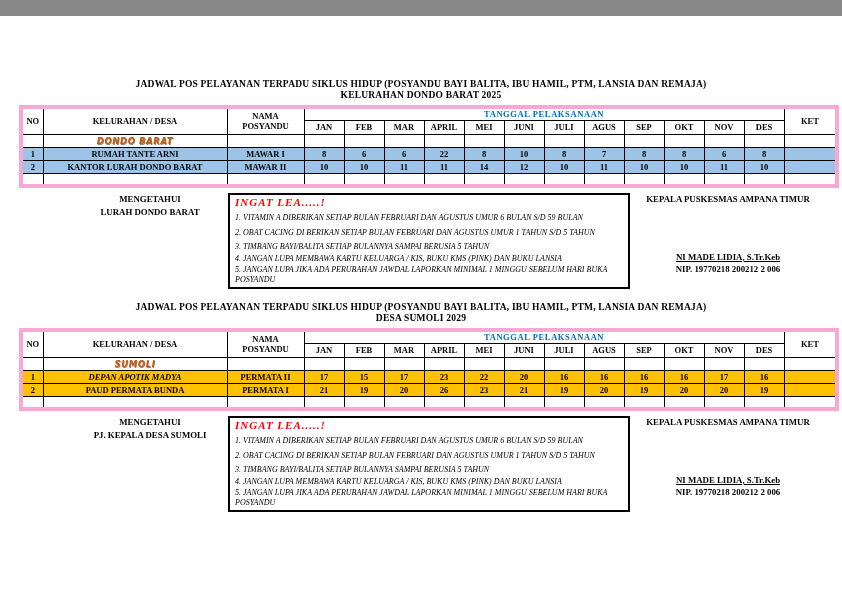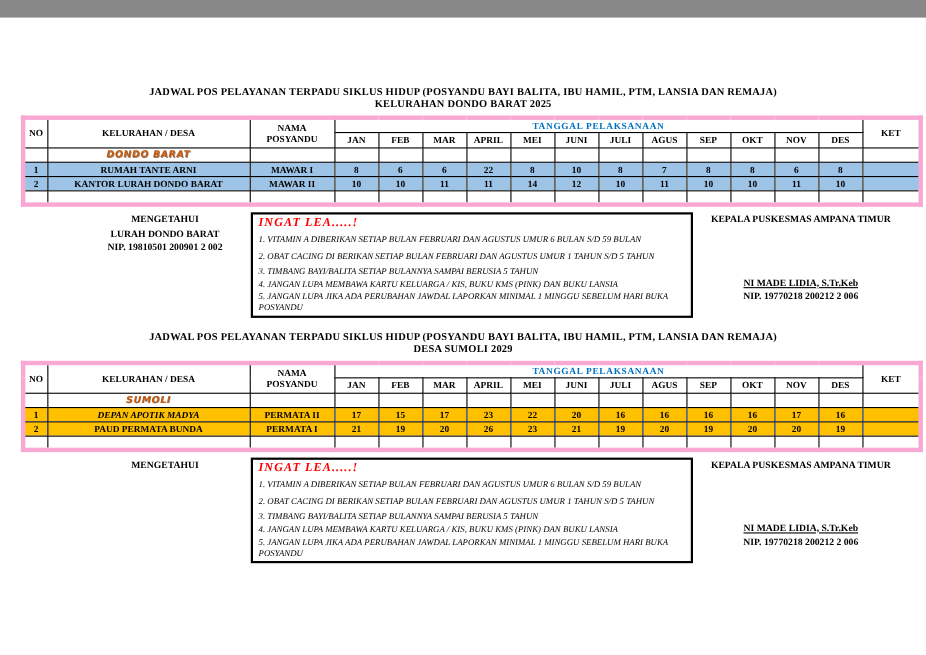--- a/index.html
+++ b/index.html
@@ -172,21 +172,20 @@
             <td>&nbsp;</td>
             <td>&nbsp;</td>
             <td>&nbsp;</td>
           </tr>
         </tbody>
     </table>
     <div class="sig-row">
       <div class="sig left">
         <div>MENGETAHUI</div>
         <div>LURAH DONDO BARAT</div>
-        <div>NIP. 19810501 200901 2 002</div>
       </div>
       <div class="rem-box">
         <div class="rem-title" style="color: rgb(255, 0, 0);">INGAT  LEA.....!</div>
         <div>
             <div class="rem-item">1. VITAMIN A DIBERIKAN SETIAP BULAN FEBRUARI DAN AGUSTUS UMUR 6 BULAN S/D 59 BULAN</div>
             <div class="rem-item">2. OBAT CACING DI BERIKAN SETIAP BULAN FEBRUARI DAN AGUSTUS UMUR 1 TAHUN S/D 5 TAHUN</div>
             <div class="rem-item">3. TIMBANG BAYI/BALITA SETIAP BULANNYA SAMPAI BERUSIA 5 TAHUN</div>
             <div class="rem-item tight">4. JANGAN LUPA MEMBAWA KARTU KELUARGA / KIS, BUKU KMS (PINK) DAN BUKU LANSIA</div>
             <div class="rem-item tight">5. JANGAN LUPA JIKA ADA PERUBAHAN JAWDAL LAPORKAN MINIMAL 1 MINGGU SEBELUM HARI BUKA POSYANDU</div>
           </div>
@@ -320,20 +319,21 @@
             <td>&nbsp;</td>
             <td>&nbsp;</td>
             <td>&nbsp;</td>
             <td>&nbsp;</td>
           </tr>
         </tbody>
     </table>
     <div class="sig-row">
       <div class="sig left">
         <div>MENGETAHUI</div>
+        <div>PJ. KEPALA DESA SUMOLI</div>
       </div>
       <div class="rem-box">
         <div class="rem-title" style="color: rgb(255, 0, 0);">INGAT  LEA.....!</div>
         <div>
             <div class="rem-item">1. VITAMIN A DIBERIKAN SETIAP BULAN FEBRUARI DAN AGUSTUS UMUR 6 BULAN S/D 59 BULAN</div>
             <div class="rem-item">2. OBAT CACING DI BERIKAN SETIAP BULAN FEBRUARI DAN AGUSTUS UMUR 1 TAHUN S/D 5 TAHUN</div>
             <div class="rem-item">3. TIMBANG BAYI/BALITA SETIAP BULANNYA SAMPAI BERUSIA 5 TAHUN</div>
             <div class="rem-item tight">4. JANGAN LUPA MEMBAWA KARTU KELUARGA / KIS, BUKU KMS (PINK) DAN BUKU LANSIA</div>
             <div class="rem-item tight">5. JANGAN LUPA JIKA ADA PERUBAHAN JAWDAL LAPORKAN MINIMAL 1 MINGGU SEBELUM HARI BUKA POSYANDU</div>
           </div>

